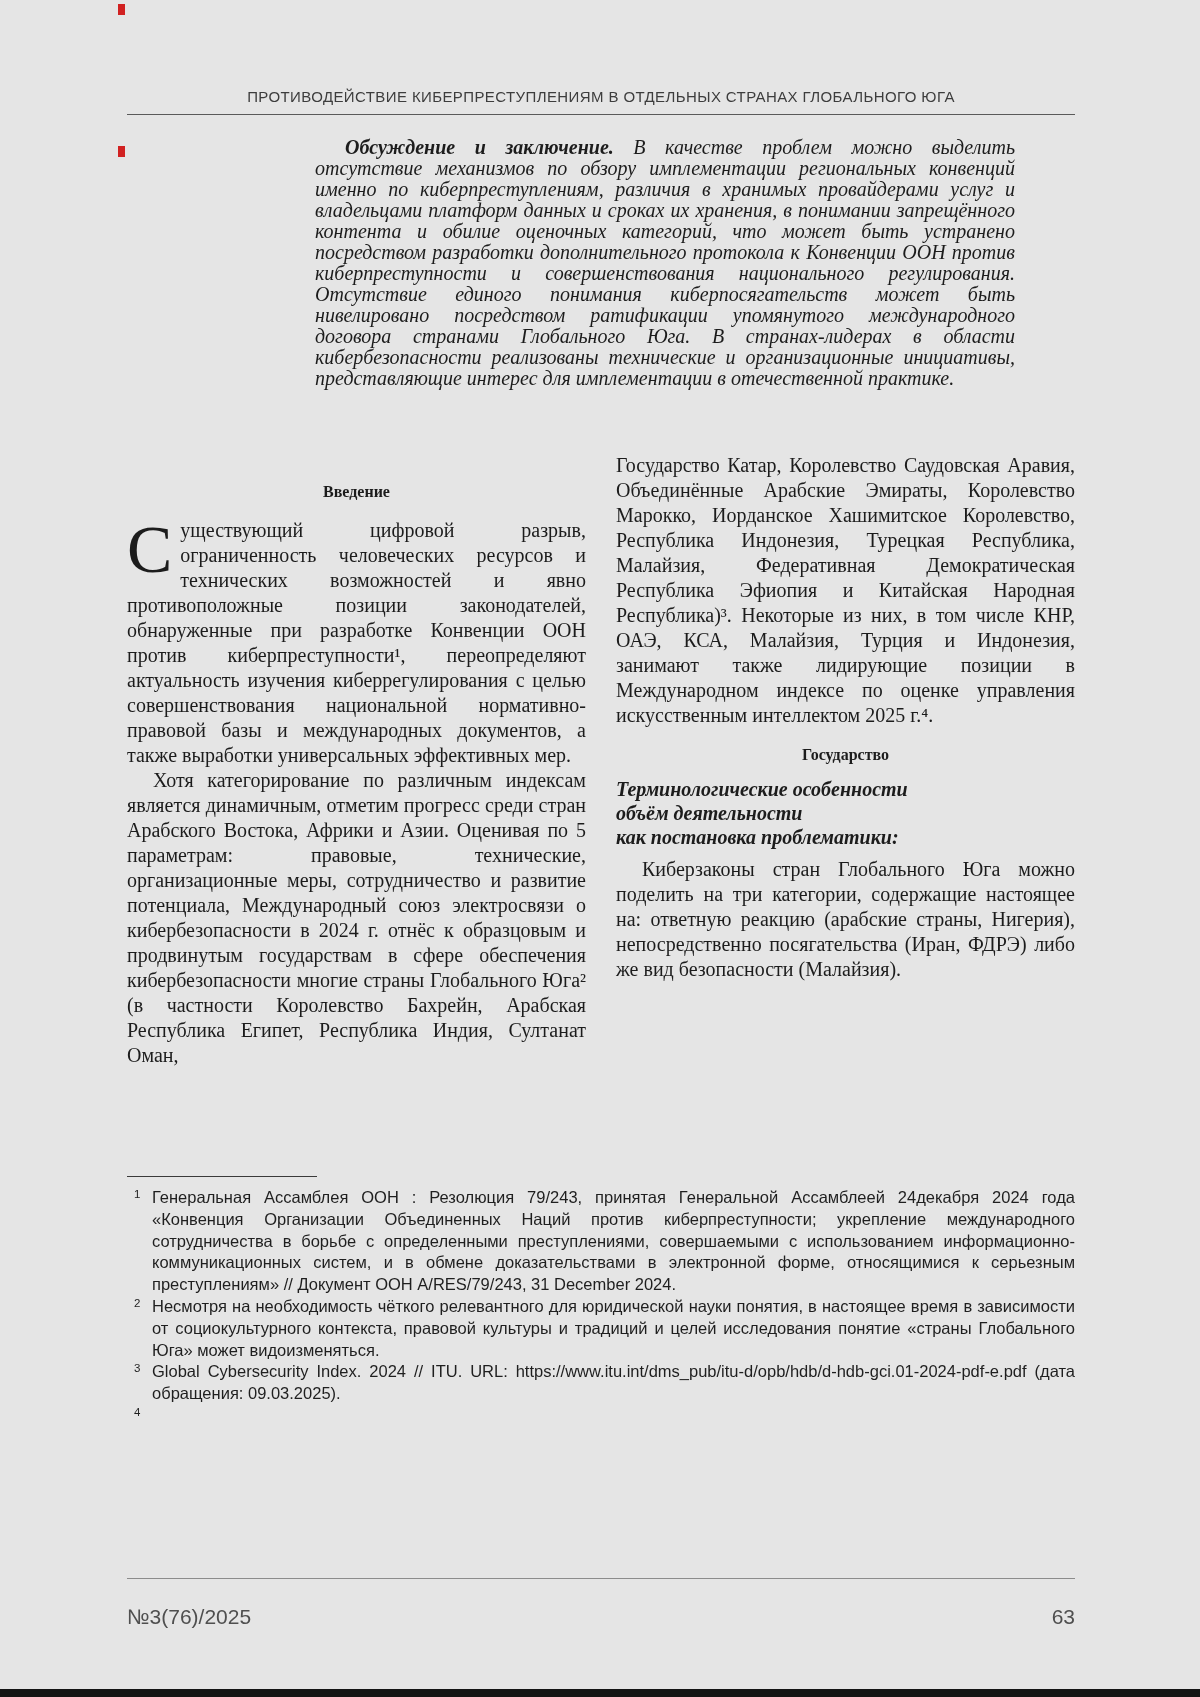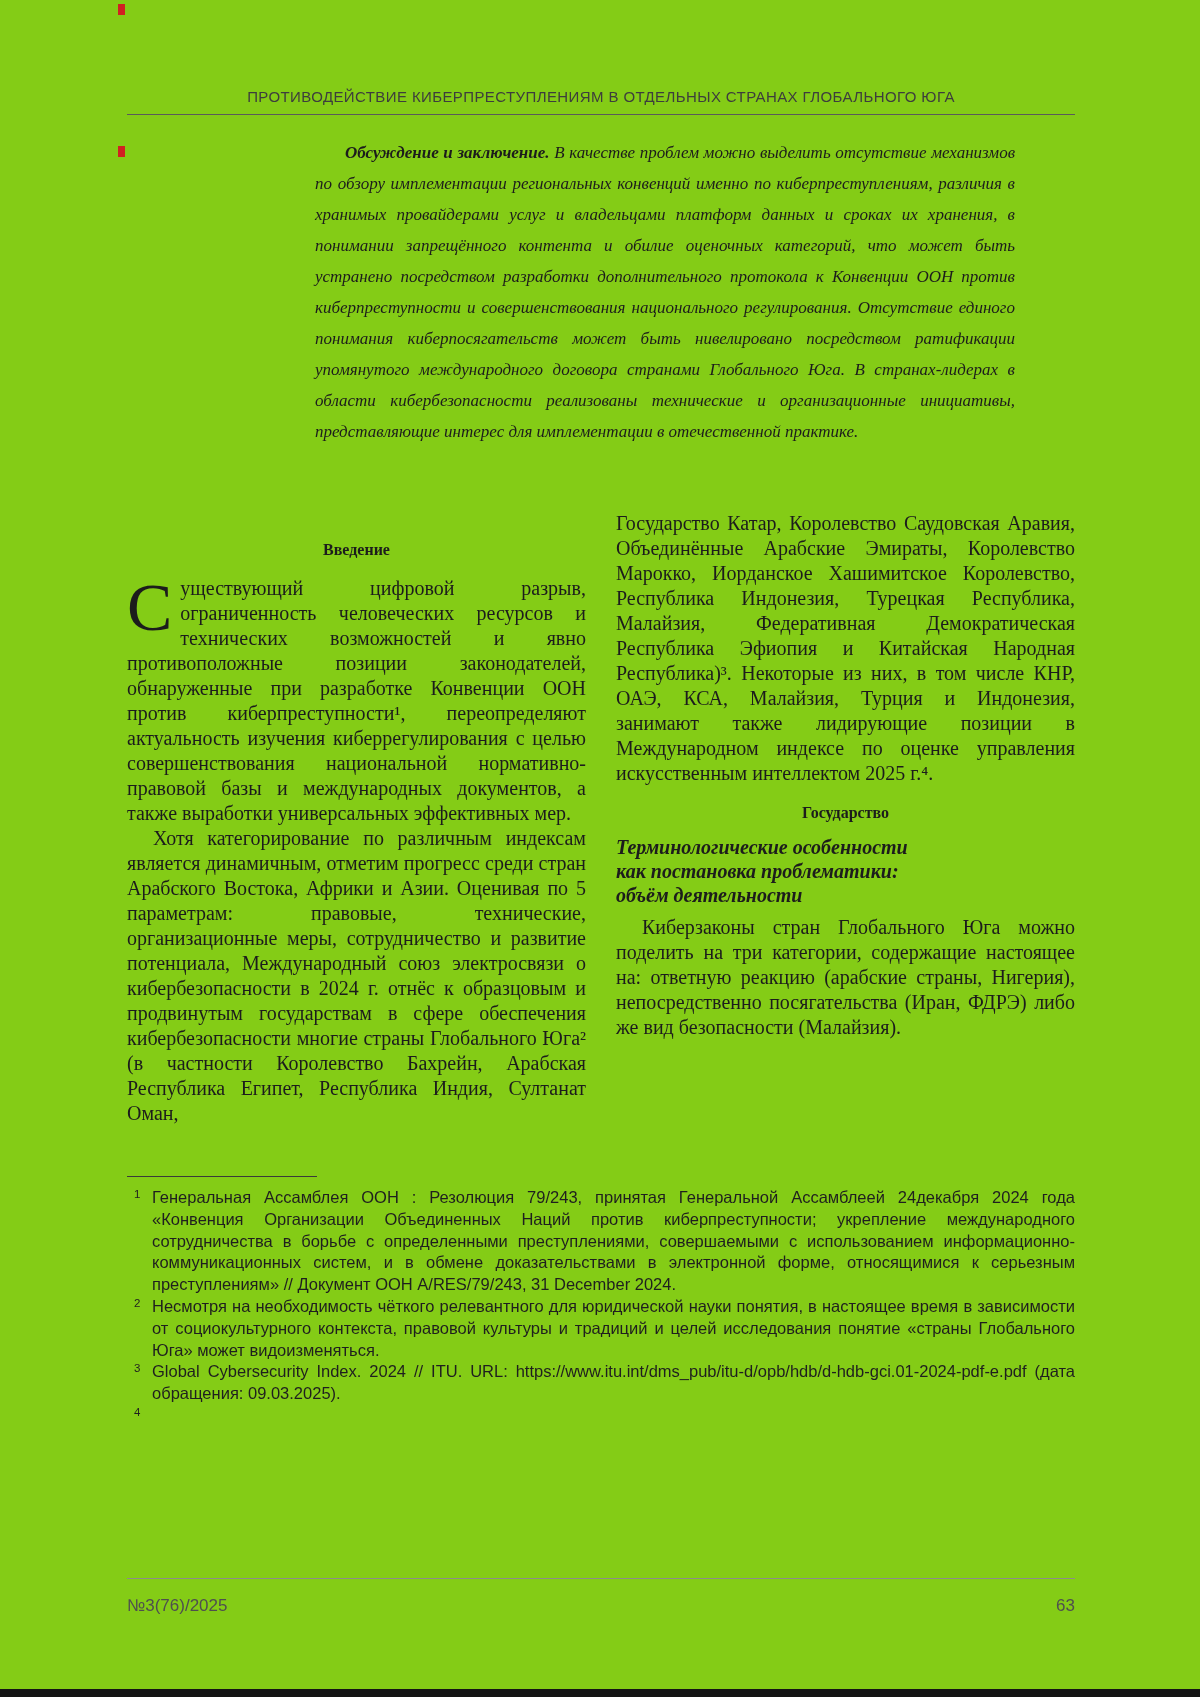--- a/index.html
+++ b/index.html
@@ -4,21 +4,21 @@
 <style>
   * { margin: 0; padding: 0; box-sizing: border-box; }
   html, body { background: #ffffff; }
   body {
     width: 1200px; height: 1697px;
     position: relative;
     font-family: "Liberation Serif", serif;
     color: #1c1c1c;
     overflow: hidden;
   }
-  .page { position: absolute; inset: 0; overflow: hidden; background: #84cc16; }
+  .page { position: absolute; inset: 0; overflow: hidden; background: #e5e5e5; }
 
   
   .red-mark { position: absolute; left: 118px; width: 7px; height: 11px; background: #d12121; }
   .red-mark.top { top: 4px; }
   .red-mark.bottom { top: 146px; }
 
   .content { padding: 0 125px 0 127px; }
 
   
   .running-head {
@@ -29,22 +29,22 @@
     letter-spacing: 0.4px;
     color: #3d3d3d;
     white-space: nowrap;
   }
   .head-rule { border: none; border-top: 1px solid #5a5a5a; margin-top: 9px; }
 
   
   .abstract {
     margin: 22px 60px 0 188px;
     font-style: italic;
-    font-size: 17px;
-    line-height: 31px;
+    font-size: 20px;
+    line-height: 21px;
     text-align: justify;
   }
   .abstract p { text-indent: 30px; }
   .abstract-lead { font-weight: bold; }
 
   
   .columns {
     display: flex;
     gap: 30px;
     margin-top: 64px;
@@ -81,23 +81,23 @@
   .fn-num {
     position: absolute; left: 7px; top: -1px;
     font-size: 11.5px; line-height: 16px;
   }
 
   
   .page-footer { position: absolute; left: 127px; right: 125px; top: 1578px; }
   .footer-rule { border: none; border-top: 1px solid #8c8c8c; }
   .footer-row {
     display: flex; justify-content: space-between;
-    margin-top: 17px;
+    margin-top: 26px;
     font-family: "Liberation Sans", sans-serif;
-    font-size: 17px; color: #4f4f4f;
+    font-size: 21px; color: #4f4f4f;
   }
 
   .bottom-bar { position: absolute; left: 0; right: 0; bottom: 0; height: 8px; background: #141414; }
 </style>
 </head>
 <body>
 
 <div class="page">
 
   <div class="red-mark top"></div>
@@ -118,22 +118,22 @@
         <h2 class="section-heading">Введение</h2>
         <p class="body-para"><span class="dropcap">С</span><span>уществующий цифровой разрыв, ограниченность человеческих ресурсов и технических возможностей и явно противоположные позиции законодателей, обнаруженные при разработке Конвенции ООН против киберпреступности¹, переопределяют актуальность изучения киберрегулирования с целью совершенствования национальной нормативно-правовой базы и международных документов, а также выработки универсальных эффективных мер.</span></p>
         <p class="body-para indent">Хотя категорирование по различным индексам является динамичным, отметим прогресс среди стран Арабского Востока, Африки и Азии. Оценивая по 5 параметрам: правовые, технические, организационные меры, сотрудничество и развитие потенциала, Международный союз электросвязи о кибербезопасности в 2024 г. отнёс к образцовым и продвинутым государствам в сфере обеспечения кибербезопасности многие страны Глобального Юга² (в частности Королевство Бахрейн, Арабская Республика Египет, Республика Индия, Султанат Оман,</p>
       </div>
 
       <div class="col col-right">
         <p class="body-para">Государство Катар, Королевство Саудовская Аравия, Объединённые Арабские Эмираты, Королевство Марокко, Иорданское Хашимитское Королевство, Республика Индонезия, Турецкая Республика, Малайзия, Федеративная Демократическая Республика Эфиопия и Китайская Народная Республика)³. Некоторые из них, в том числе КНР, ОАЭ, КСА, Малайзия, Турция и Индонезия, занимают также лидирующие позиции в Международном индексе по оценке управления искусственным интеллектом 2025 г.⁴.</p>
         <h2 class="section-heading">Государство</h2>
         <h3 class="sub-heading">
           <span>Терминологические особенности</span>
+          <span>объём деятельности</span>
           <span>как постановка проблематики:</span>
-          <span>объём деятельности</span>
         </h3>
         <p class="body-para indent">Киберзаконы стран Глобального Юга можно поделить на три категории, содержащие настоящее на: ответную реакцию (арабские страны, Нигерия), непосредственно посягательства (Иран, ФДРЭ) либо же вид безопасности (Малайзия).</p>
       </div>
 
     </section>
   </div>
 
   <section class="footnotes">
     <hr class="fn-divider">
     <div class="footnote">

